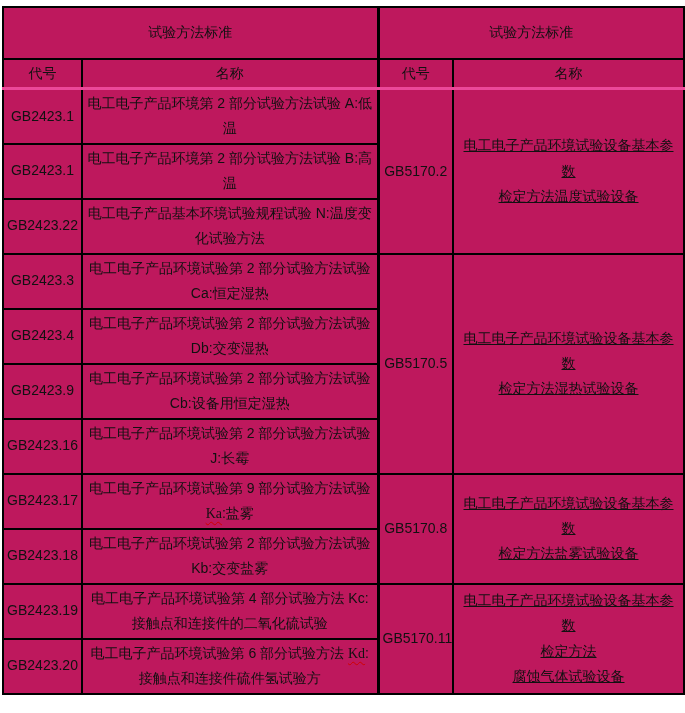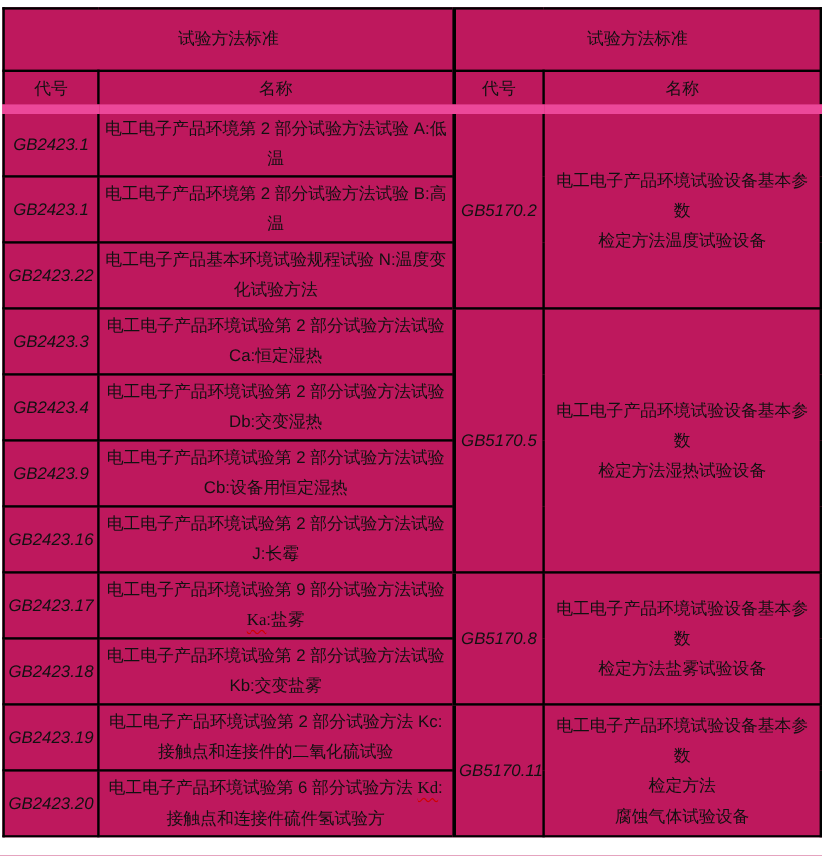--- a/index.html
+++ b/index.html
@@ -27,30 +27,29 @@
     font-weight: normal;
     color: #111111;
     font-size: 14px;
     line-height: 1.8;
     padding: 0 3px;
     overflow: hidden;
   }
   
   .vdiv { border-left: 3px solid #000000 !important; }
   
-  tr.subheader th { border-bottom: 8px solid #ec4899; height: 27px; line-height: 1.2; }
+  tr.subheader th { border-bottom: 3px solid #ec4899; height: 27px; line-height: 1.2; }
   tr.groups-header th { height: 50px; }
   tr.row { height: 55px; }
   td.code {
     color: #1f2a36;
     font-size: 14px;
-    font-style: italic;
   }
   td.name { }
-  td.gname { white-space: pre-line; }
+  td.gname { white-space: pre-line; text-decoration: underline; }
   .squiggle {
     text-decoration-line: underline;
     text-decoration-style: wavy;
     text-decoration-color: #d00000;
     text-decoration-thickness: 1px;
     text-underline-offset: 3px;
     font-family: Liberation Serif, serif;
   }
 </style>
 </head>
@@ -140,21 +139,21 @@
     <tr class="row">
       <td class="code">GB2423.18</td>
       <td class="name">
         <span>电工电子产品环境试验第 2 部分试验方法试验 Kb:交变盐雾</span><span class="squiggle"></span><span></span>
       </td>
     </tr>
 
     <tr class="row">
       <td class="code">GB2423.19</td>
       <td class="name">
-        <span>电工电子产品环境试验第 2 部分试验方法 Kc:接触点和连接件的二氧化硫试验</span><span class="squiggle"></span><span></span>
+        <span>电工电子产品环境试验第 4 部分试验方法 Kc:接触点和连接件的二氧化硫试验</span><span class="squiggle"></span><span></span>
       </td>
       <td class="code vdiv" rowspan="2">GB5170.11</td>
       <td class="gname" rowspan="2">电工电子产品环境试验设备基本参数
 检定方法
 腐蚀气体试验设备</td>
     </tr>
     <tr class="row">
       <td class="code">GB2423.20</td>
       <td class="name">
         <span>电工电子产品环境试验第 6 部分试验方法 </span><span class="squiggle">Kd</span><span>:接触点和连接件硫件氢试验方</span>

